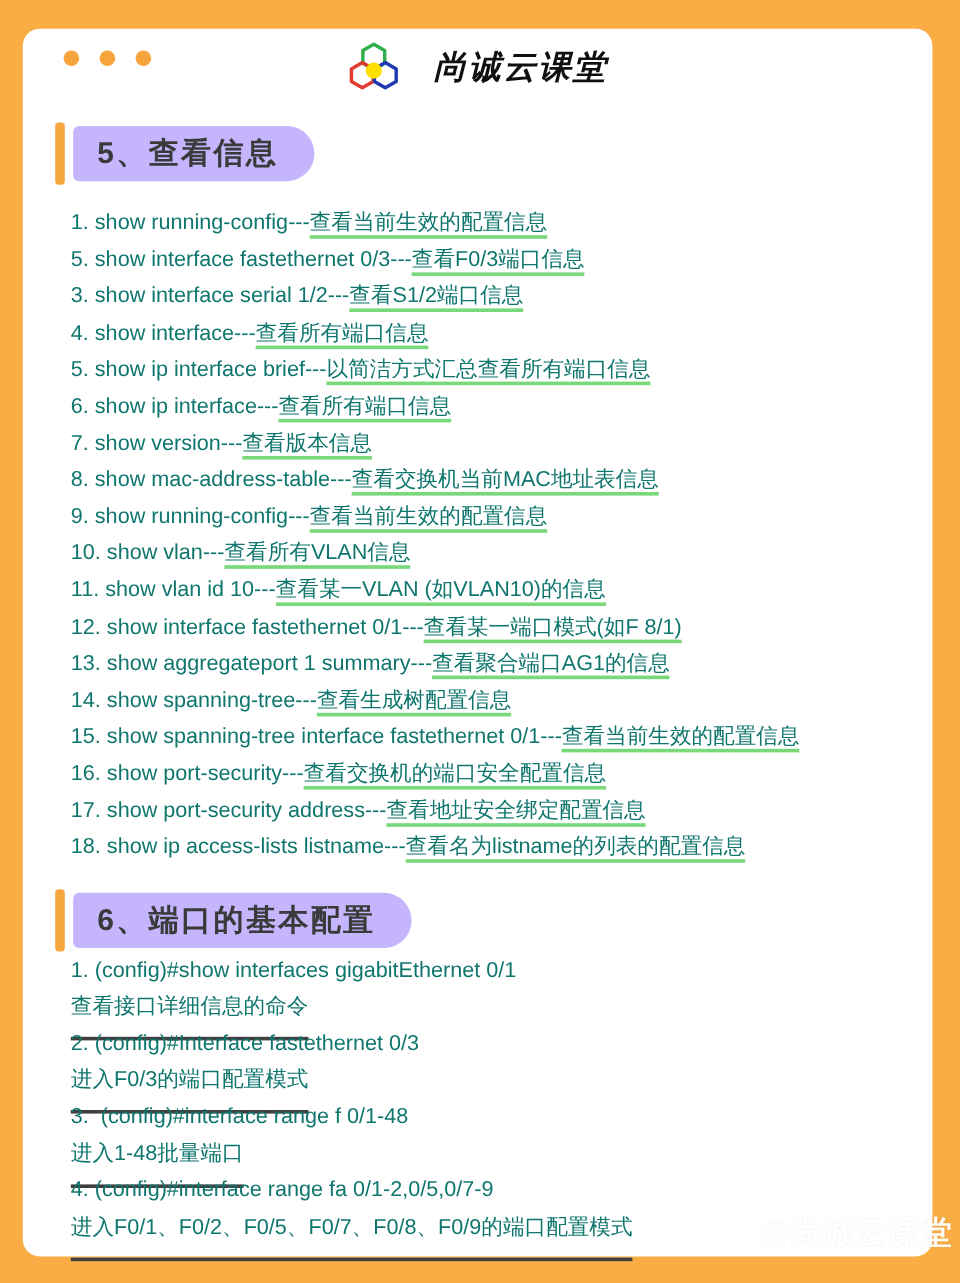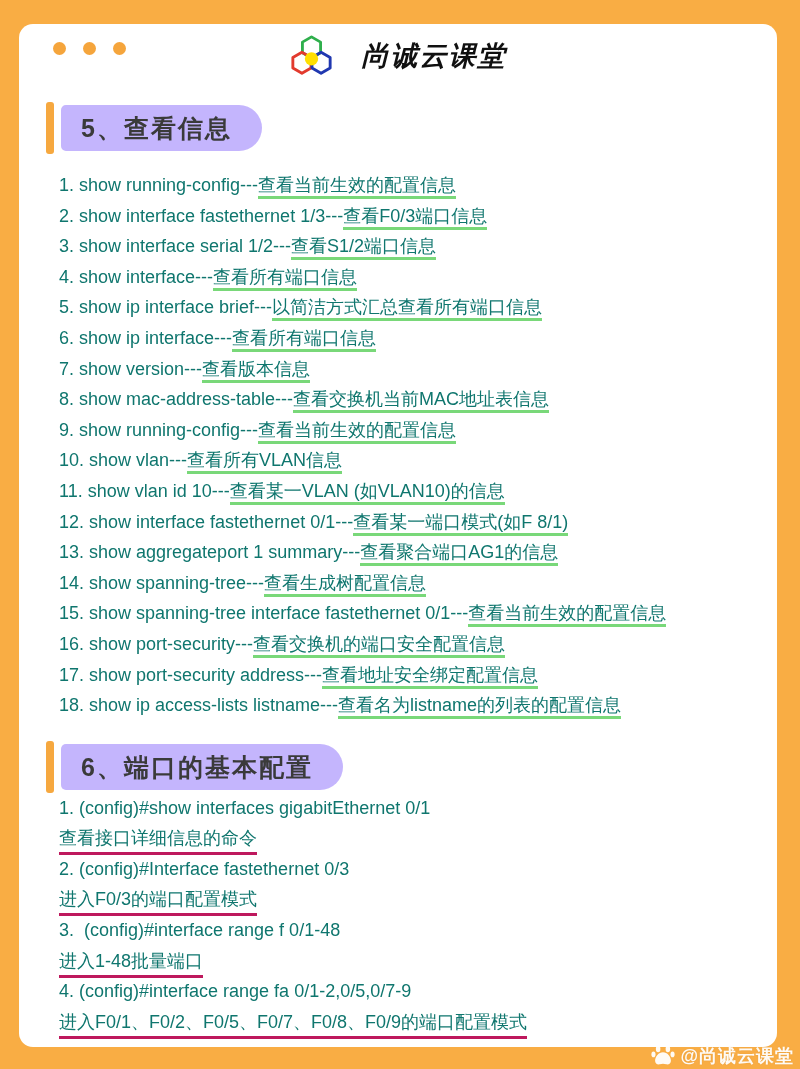--- a/index.html
+++ b/index.html
@@ -37,28 +37,28 @@
     border-radius:6px 28px 28px 6px;
     white-space:nowrap;
   }
   .sec5-header { margin-top:18px; }
   .list5 { margin-top:16px; }
   .item, .line {
     height:30.6px; line-height:30.6px;
     font-size:18px; color:#0f766e; white-space:pre;
   }
   .u-green { border-bottom:3px solid #79D879; padding-bottom:1px; }
-  .u-cyan  { border-bottom:3px solid #be185d; padding-bottom:4px; }
+  .u-cyan  { border-bottom:3px solid #404040; padding-bottom:16px; }
   .sec6-header { margin-top:20px; }
   .list6 { margin-top:0; }
   .watermark {
-    position:absolute; right:6px; bottom:0;
+    position:absolute; right:6px; bottom:24px;
     display:flex; align-items:center; gap:4px;
     color:rgba(255,255,255,0.95);
-    font-size:18px; font-weight:700; letter-spacing:1px;
+    font-size:26px; font-weight:700; letter-spacing:1px;
     text-shadow:0 0 2px rgba(0,0,0,0.08);
   }
 </style>
 </head>
 <body>
 
 <div class="card">
 
   <div class="top-row">
     <div class="dots">
@@ -77,21 +77,21 @@
     </div>
   </div>
 
   <div class="section-header sec5-header">
     <div class="hbar"></div>
     <div class="pill">5、查看信息</div>
   </div>
 
   <div class="list5">
     <div class="item"><span>1. show running-config---</span><span class="u-green">查看当前生效的配置信息</span></div>
-    <div class="item"><span>2. show interface fastethernet 1/3---</span><span class="u-green">查看F0/3端口信息</span></div>
+    <div class="item"><span>5. show interface fastethernet 0/3---</span><span class="u-green">查看F0/3端口信息</span></div>
     <div class="item"><span>3. show interface serial 1/2---</span><span class="u-green">查看S1/2端口信息</span></div>
     <div class="item"><span>4. show interface---</span><span class="u-green">查看所有端口信息</span></div>
     <div class="item"><span>5. show ip interface brief---</span><span class="u-green">以简洁方式汇总查看所有端口信息</span></div>
     <div class="item"><span>6. show ip interface---</span><span class="u-green">查看所有端口信息</span></div>
     <div class="item"><span>7. show version---</span><span class="u-green">查看版本信息</span></div>
     <div class="item"><span>8. show mac-address-table---</span><span class="u-green">查看交换机当前MAC地址表信息</span></div>
     <div class="item"><span>9. show running-config---</span><span class="u-green">查看当前生效的配置信息</span></div>
     <div class="item"><span>10. show vlan---</span><span class="u-green">查看所有VLAN信息</span></div>
     <div class="item"><span>11. show vlan id 10---</span><span class="u-green">查看某一VLAN (如VLAN10)的信息</span></div>
     <div class="item"><span>12. show interface fastethernet 0/1---</span><span class="u-green">查看某一端口模式(如F 8/1)</span></div>

